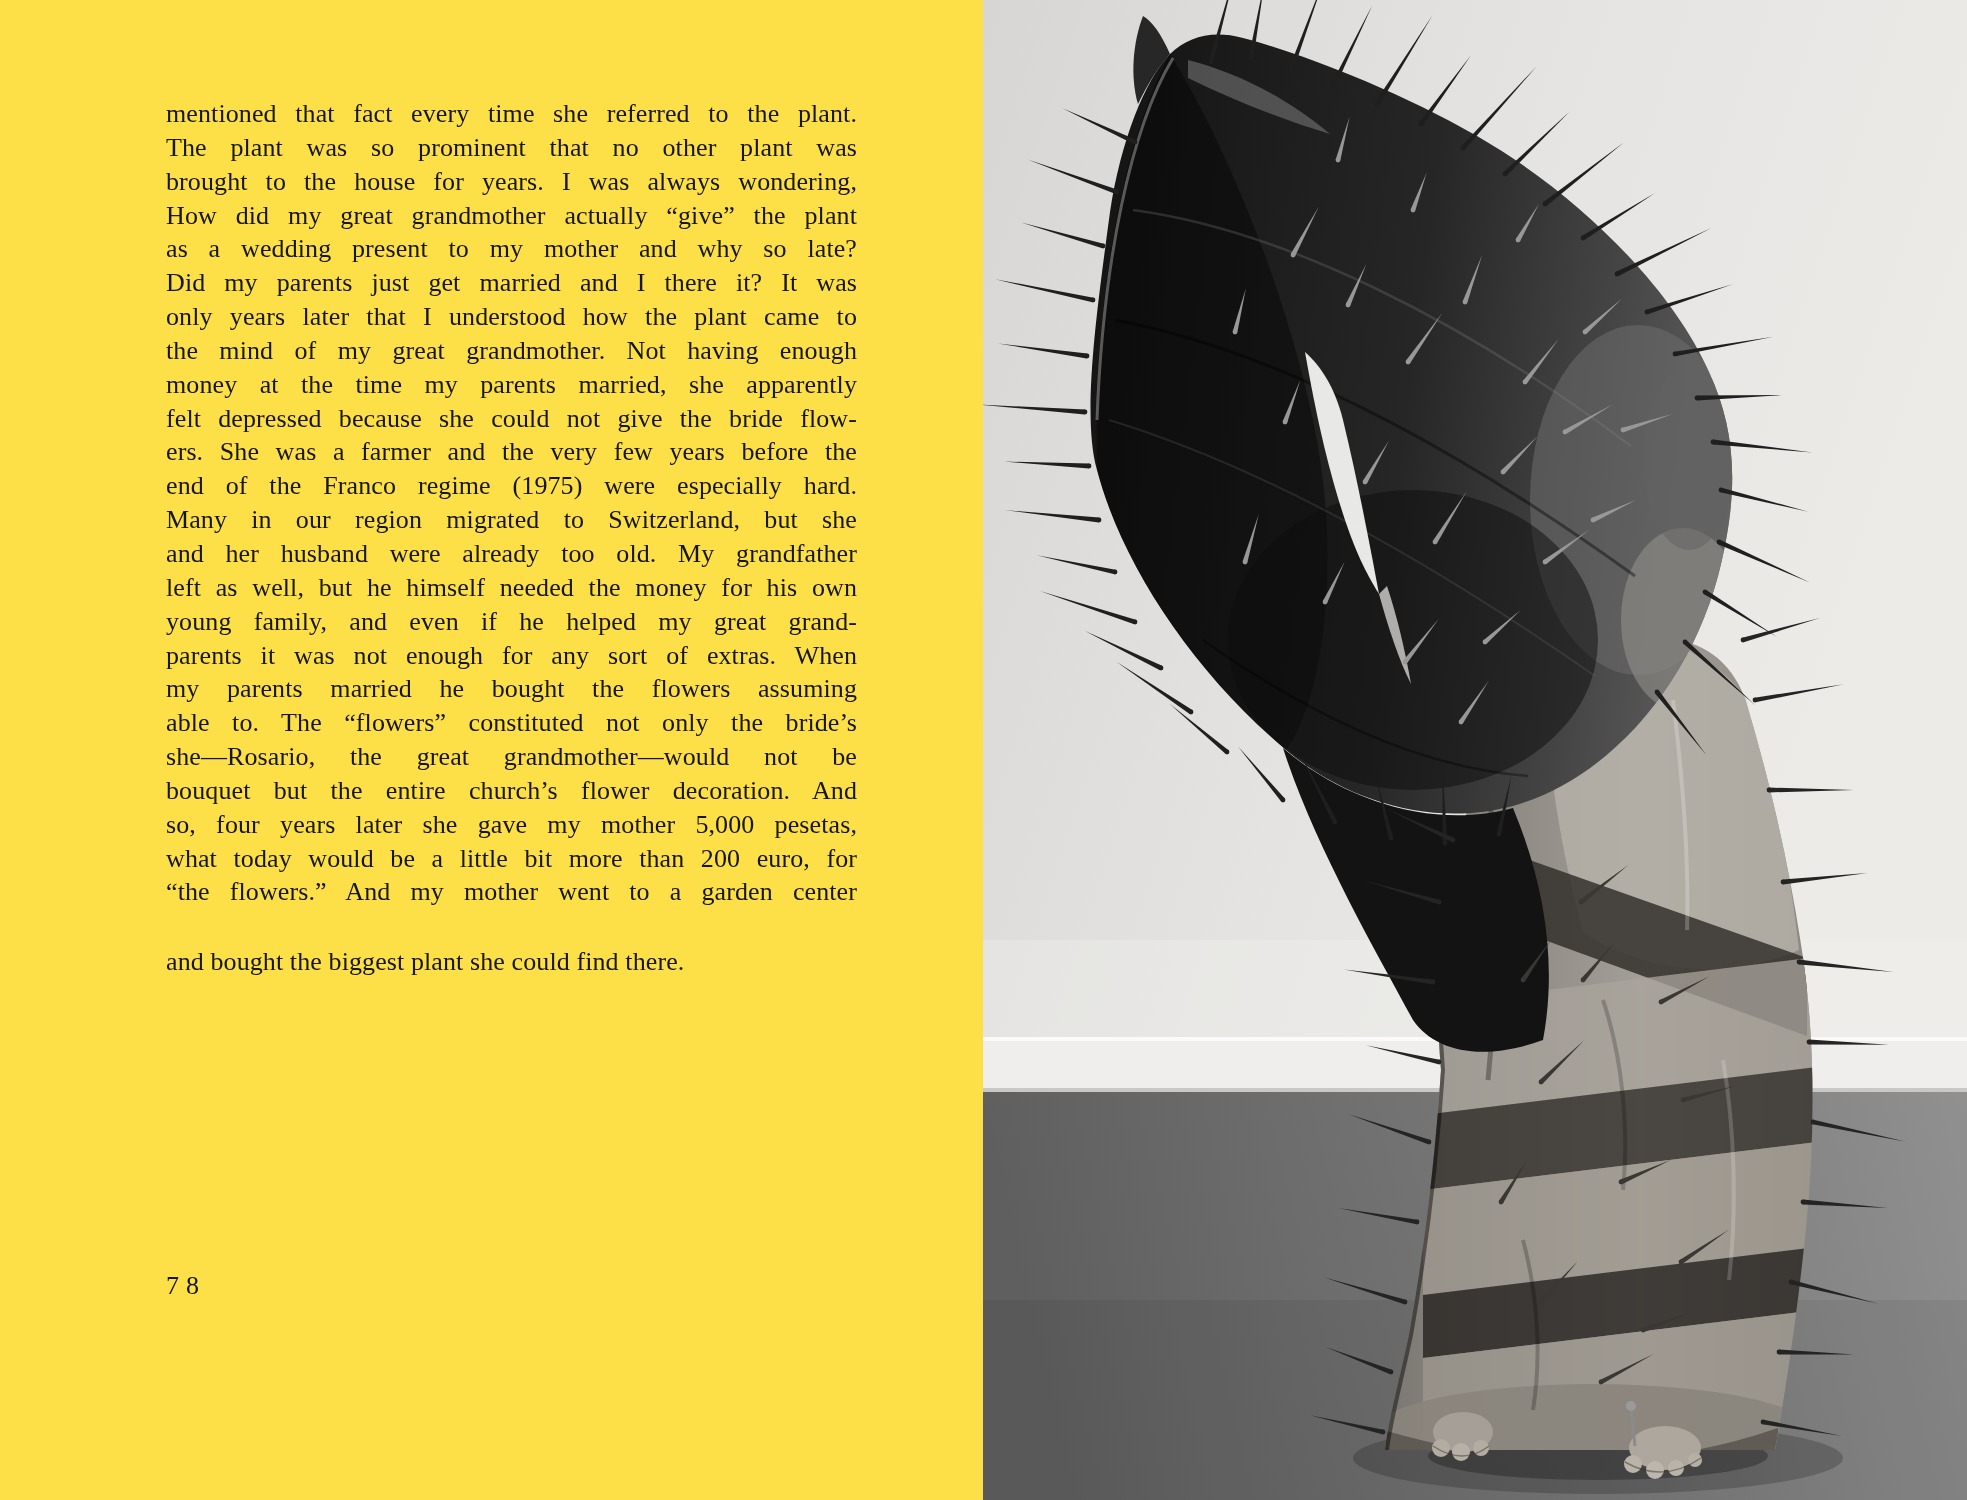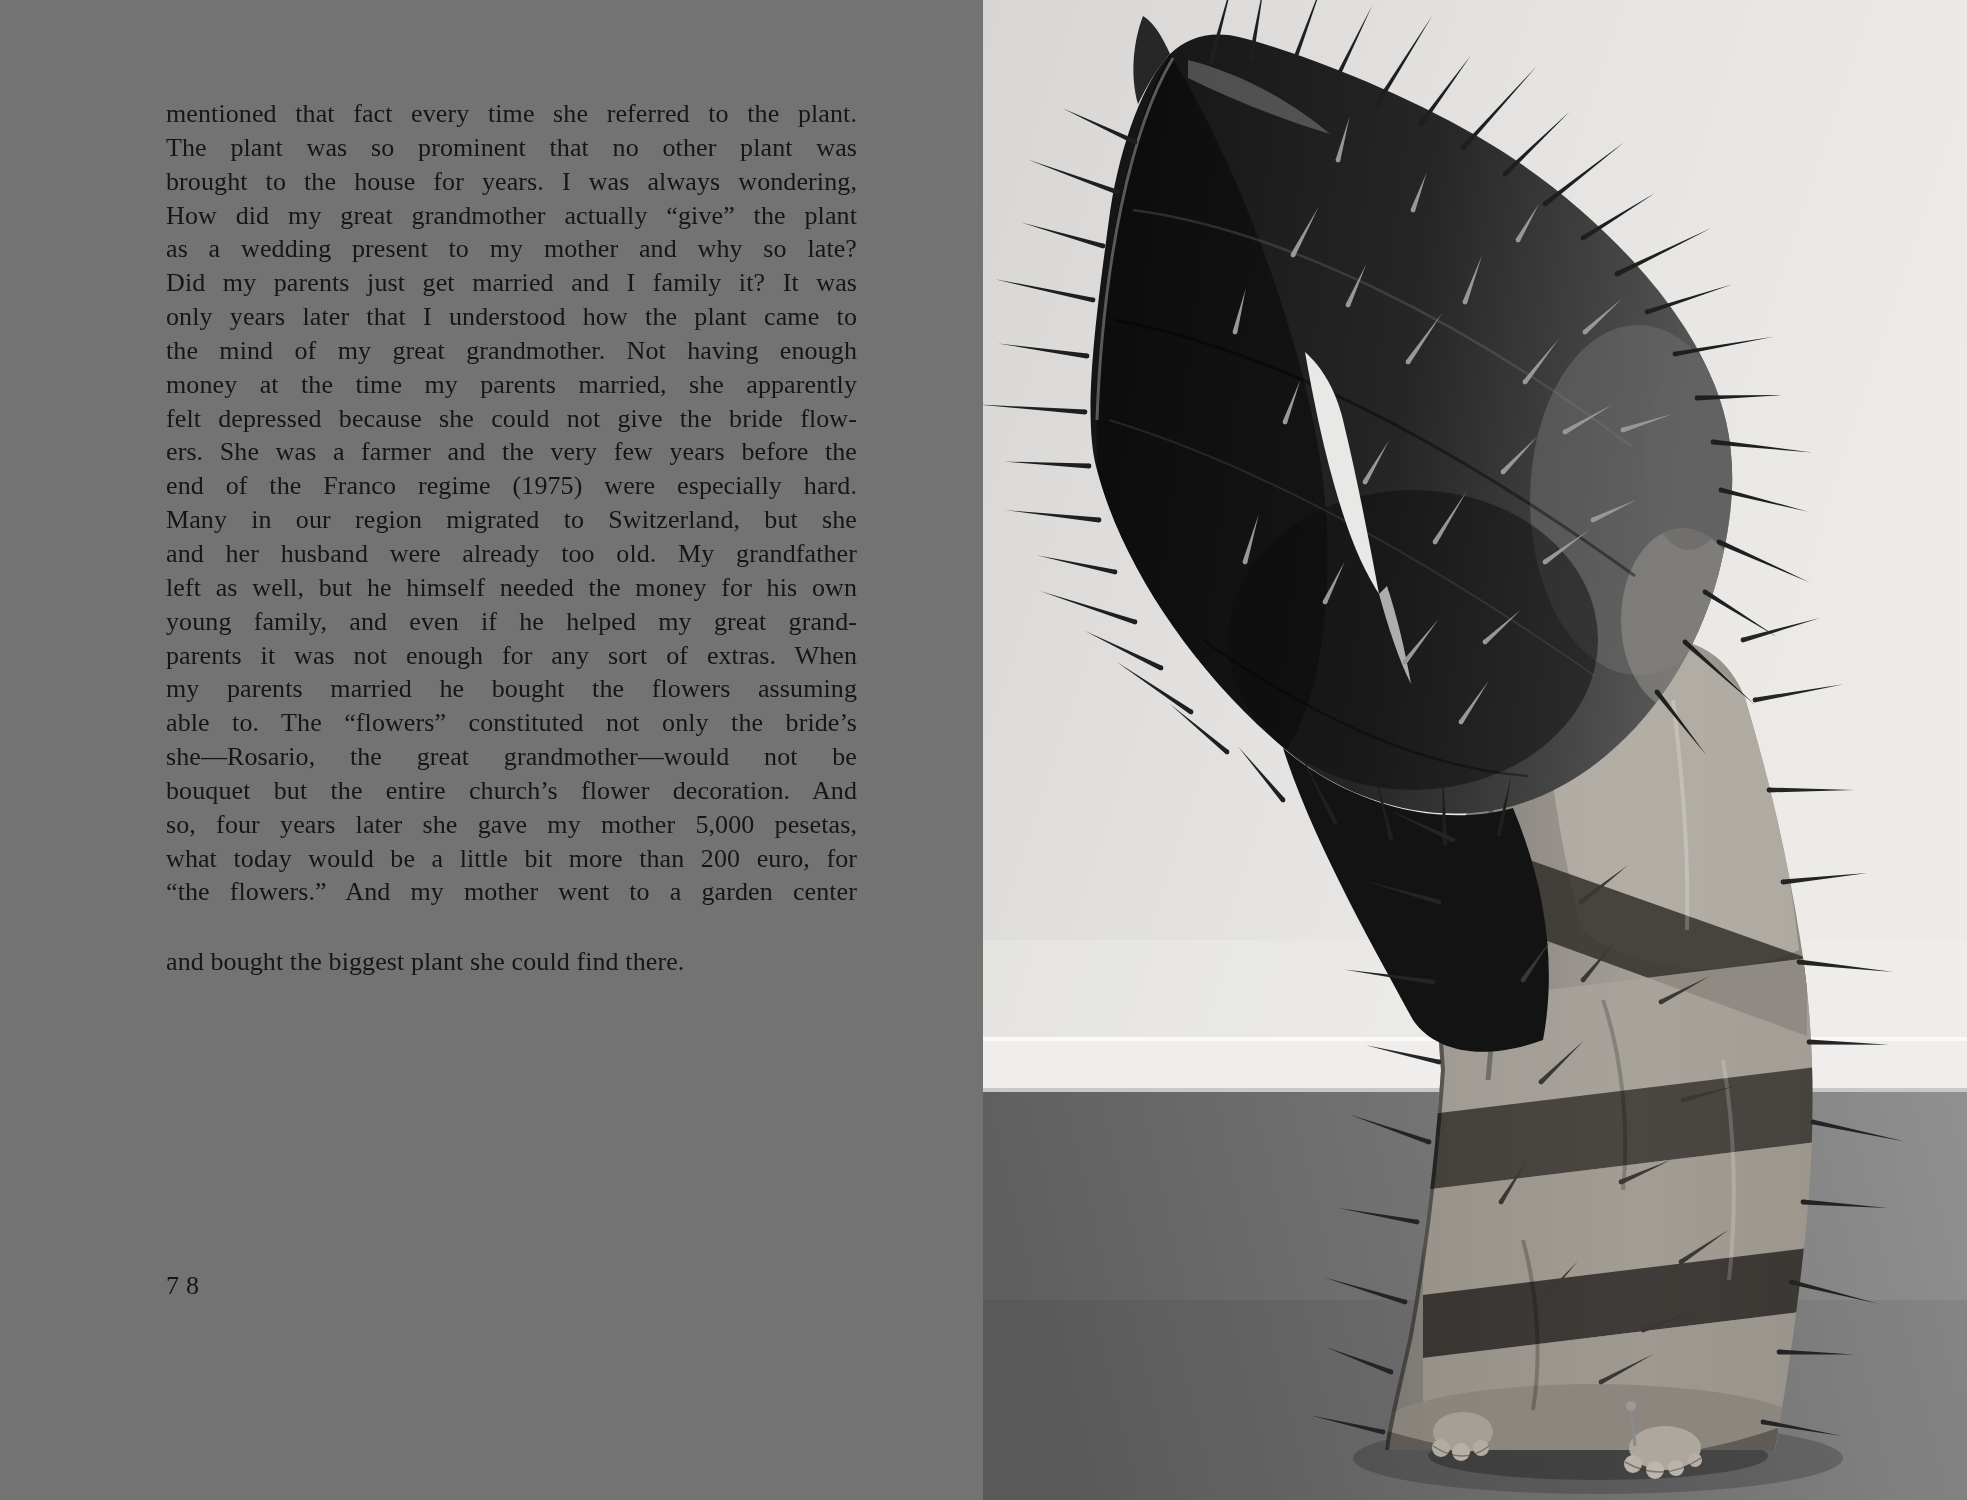--- a/index.html
+++ b/index.html
@@ -1,18 +1,18 @@
 <!DOCTYPE html>
 <html><head>
 <meta charset="utf-8">
 <style>
   html,body{margin:0;padding:0;background:#ffffff;}
   body{width:1967px;height:1500px;overflow:hidden;}
   .spread{
-    position:relative;width:1967px;height:1500px;background:#737373;
+    position:relative;width:1967px;height:1500px;background:#fde047;
     font-family:"Liberation Serif","DejaVu Serif",serif;color:#161616;
   }
   .text-block{
     position:absolute;left:166px;top:97px;width:691px;
     font-size:26px;line-height:33.85px;letter-spacing:0.1px;
   }
   .line{text-align:justify;text-align-last:justify;}
   .line.last{text-align-last:left;margin-top:36px;}
   .folio{
     position:absolute;left:166px;top:1271px;width:734px;
@@ -27,21 +27,21 @@
 <body>
 
 <div class="spread">
 
   <div class="text-block">
       <div class="line">mentioned that fact every time she referred to the plant.</div>
       <div class="line">The plant was so prominent that no other plant was</div>
       <div class="line">brought to the house for years. I was always wondering,</div>
       <div class="line">How did my great grandmother actually “give” the plant</div>
       <div class="line">as a wedding present to my mother and why so late?</div>
-      <div class="line">Did my parents just get married and I family it? It was</div>
+      <div class="line">Did my parents just get married and I there it? It was</div>
       <div class="line">only years later that I understood how the plant came to</div>
       <div class="line">the mind of my great grandmother. Not having enough</div>
       <div class="line">money at the time my parents married, she apparently</div>
       <div class="line">felt depressed because she could not give the bride flow-</div>
       <div class="line">ers. She was a farmer and the very few years before the</div>
       <div class="line">end of the Franco regime (1975) were especially hard.</div>
       <div class="line">Many in our region migrated to Switzerland, but she</div>
       <div class="line">and her husband were already too old. My grandfather</div>
       <div class="line">left as well, but he himself needed the money for his own</div>
       <div class="line">young family, and even if he helped my great grand-</div>

